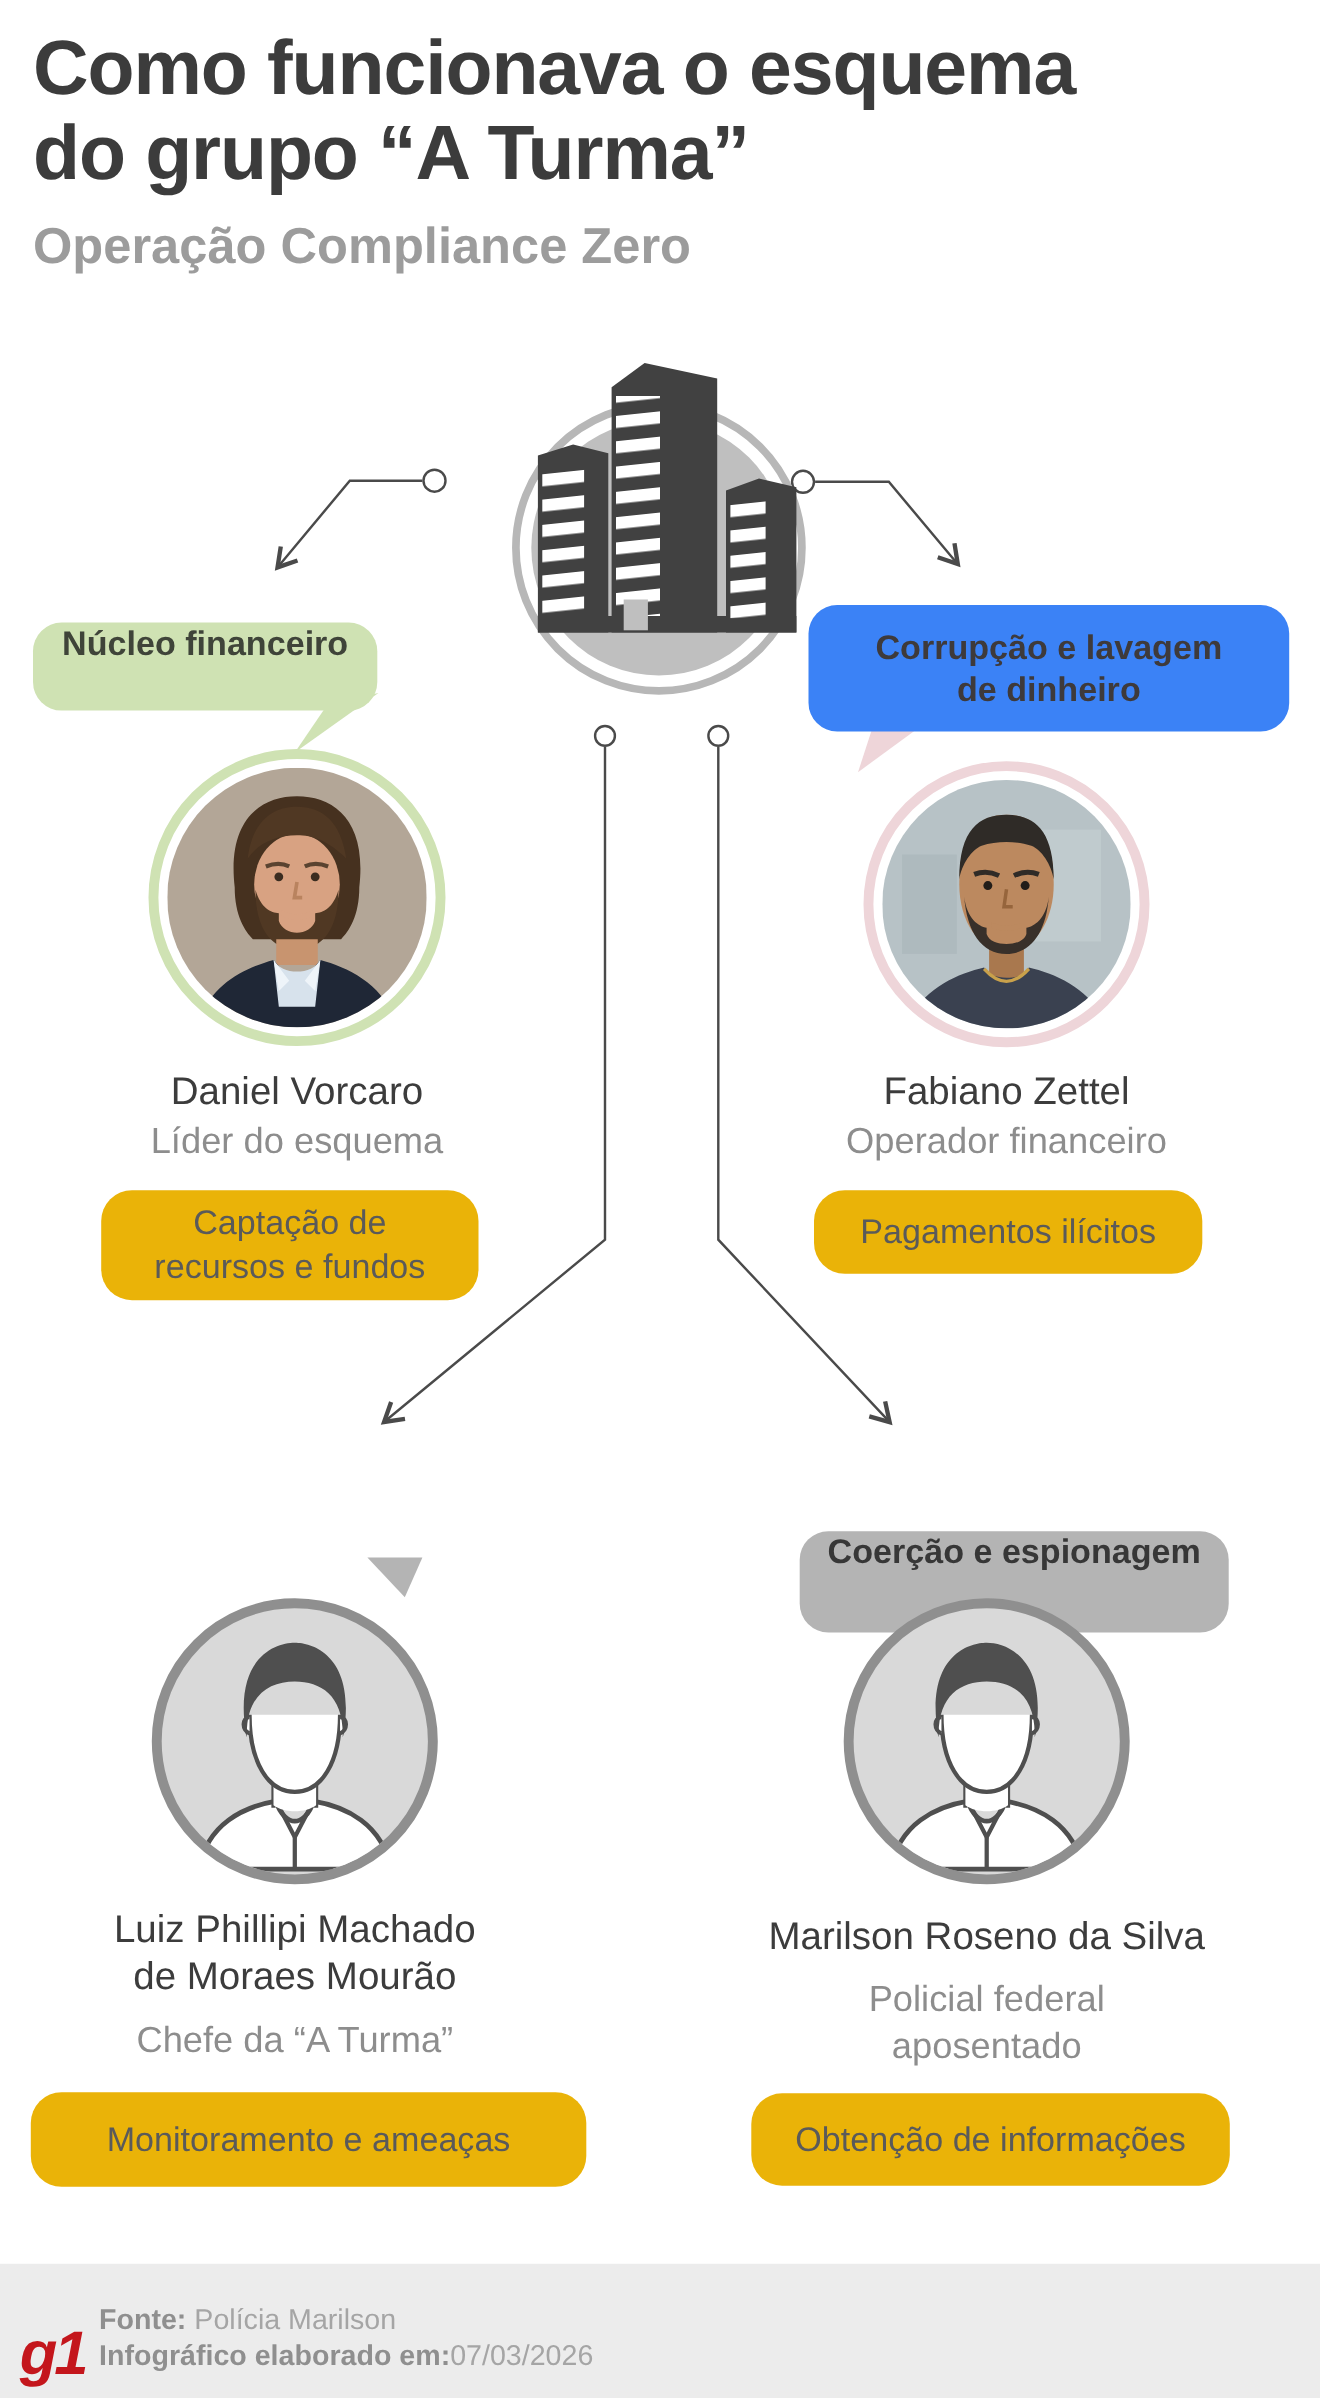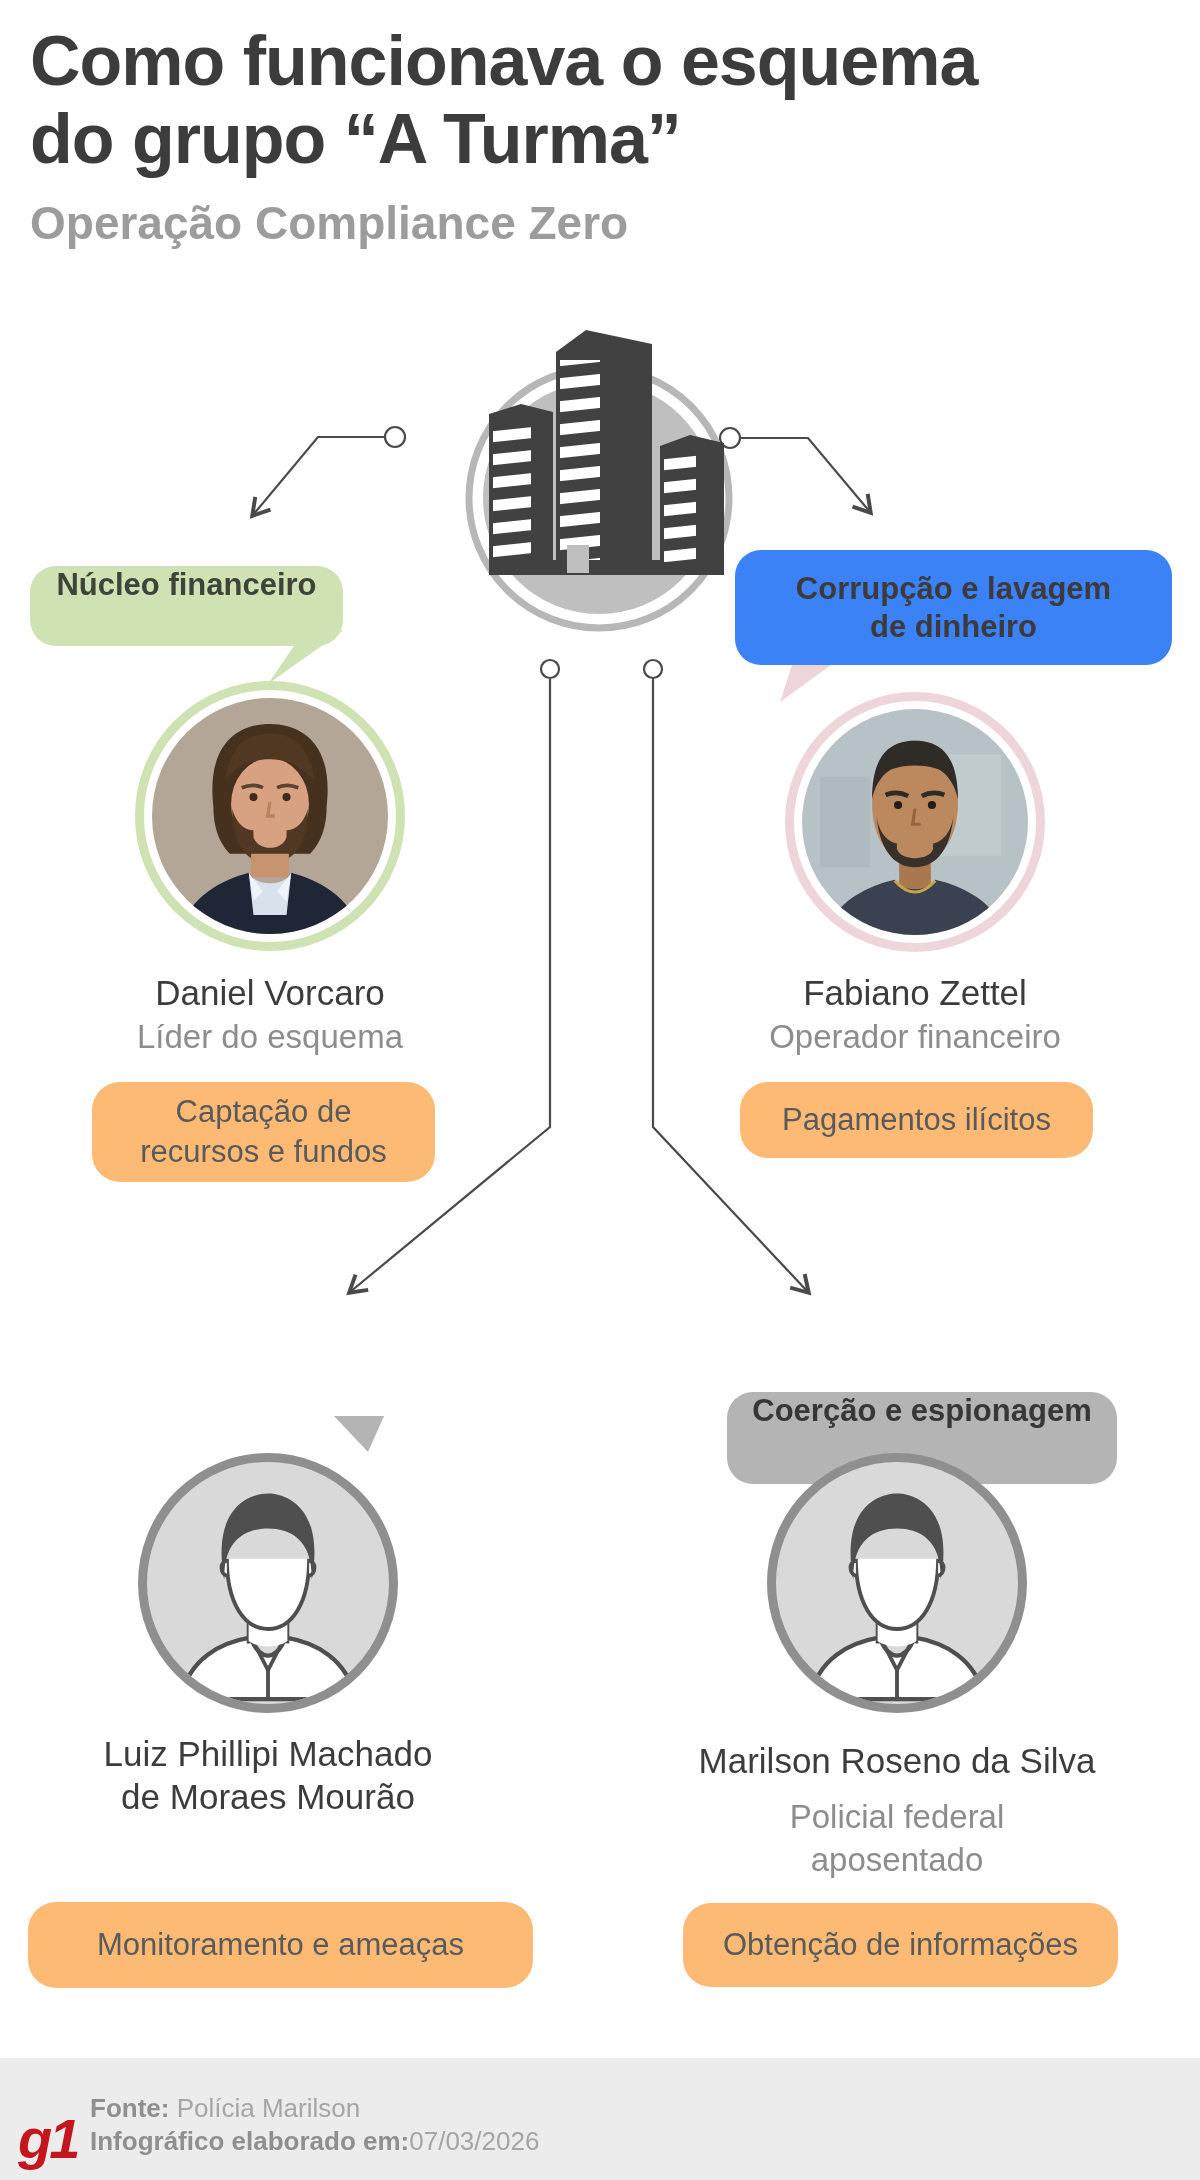--- a/index.html
+++ b/index.html
@@ -24,21 +24,21 @@
   .photo-ring{border-radius:50%;background:#fff;box-sizing:border-box;
               display:flex;align-items:center;justify-content:center;}
   .photo-ring.green{border:9px solid #cfe2b3;}
   .photo-ring.pink{border:9px solid #eed5d9;}
   .photo{border-radius:50%;overflow:hidden;line-height:0;}
   .avatar{border-radius:50%;background:#d9d9d9;border:9px solid #8f8f8f;
           box-sizing:border-box;overflow:hidden;line-height:0;}
 
   .pname{font-size:35px;font-weight:400;color:#3c3c3c;text-align:center;line-height:43px;}
   .prole{font-size:33px;font-weight:400;color:#8d8d8d;text-align:center;line-height:43px;}
-  .action{background:#fdba74;border-radius:28px;display:flex;flex-direction:column;
+  .action{background:#eab308;border-radius:28px;display:flex;flex-direction:column;
           align-items:center;justify-content:center;text-align:center;
           font-size:31px;color:#5a5a5a;line-height:40px;}
 
   .footer{left:0;top:2058px;width:1200px;height:122px;background:#ececec;}
   .g1{left:18px;top:2078px;font-size:56px;font-weight:700;font-style:italic;
       color:#c4161c;letter-spacing:-3px;margin-top:28px;}
   .credits{left:90px;top:2092px;font-size:26px;line-height:33px;color:#a5a5a5;}
   .credits b{color:#8f8f8f;font-weight:700;}
 </style>
 </head>
@@ -168,20 +168,21 @@
       <path d="M42 66 L42 74 C46 77 54 77 58 74 L58 66 Z" fill="#ffffff"></path>
       <path d="M33 40 C33 58 40 69 50 69 C60 69 67 58 67 40" fill="#ffffff" stroke="#4f4f4f" stroke-width="1.6"></path>
       <path d="M33 47 C30 46 30 41 33 41 M67 47 C70 46 70 41 67 41" fill="#fff" stroke="#4f4f4f" stroke-width="1.5"></path>
       <path d="M31 42 C29 18 43 13 50 13 C57 13 71 18 69 42 C69 45 68.5 47 68 48.5 C68.5 33 60 27.5 50 27.5 C40 27.5 31.5 33 32 48.5 C31.5 47 31 45 31 42 Z" fill="#4f4f4f"></path>
     </svg>
   </div>
   <div class="abs z2 pname" style="left:18px;top:1732px;width:500px;">
     <div>Luiz Phillipi Machado</div>
     <div>de Moraes Mourão</div>
   </div>
+  <div class="abs z2 prole" style="left:18px;top:1832px;width:500px;">Chefe da “A Turma”</div>
   <div class="abs z2 action" style="left:28px;top:1902px;width:505px;height:86px;">
     <span>Monitoramento e ameaças</span>
   </div>
 
   <div class="abs z2 bubble gray" style="left:727px;top:1392px;width:390px;height:92px;">
     <span>Coerção e espionagem</span>
   </div>
   <div class="abs z2 avatar" style="left:767px;top:1453px;width:260px;height:260px;">
     <svg viewBox="0 0 100 100" width="242" height="242">
       <path d="M14 98 C17 81 31 74.5 43 72.5 C44.5 78 48 80 50 80 C52 80 55.5 78 57 72.5 C69 74.5 83 81 86 98 Z" fill="#ffffff" stroke="#4f4f4f" stroke-width="1.8"></path>

